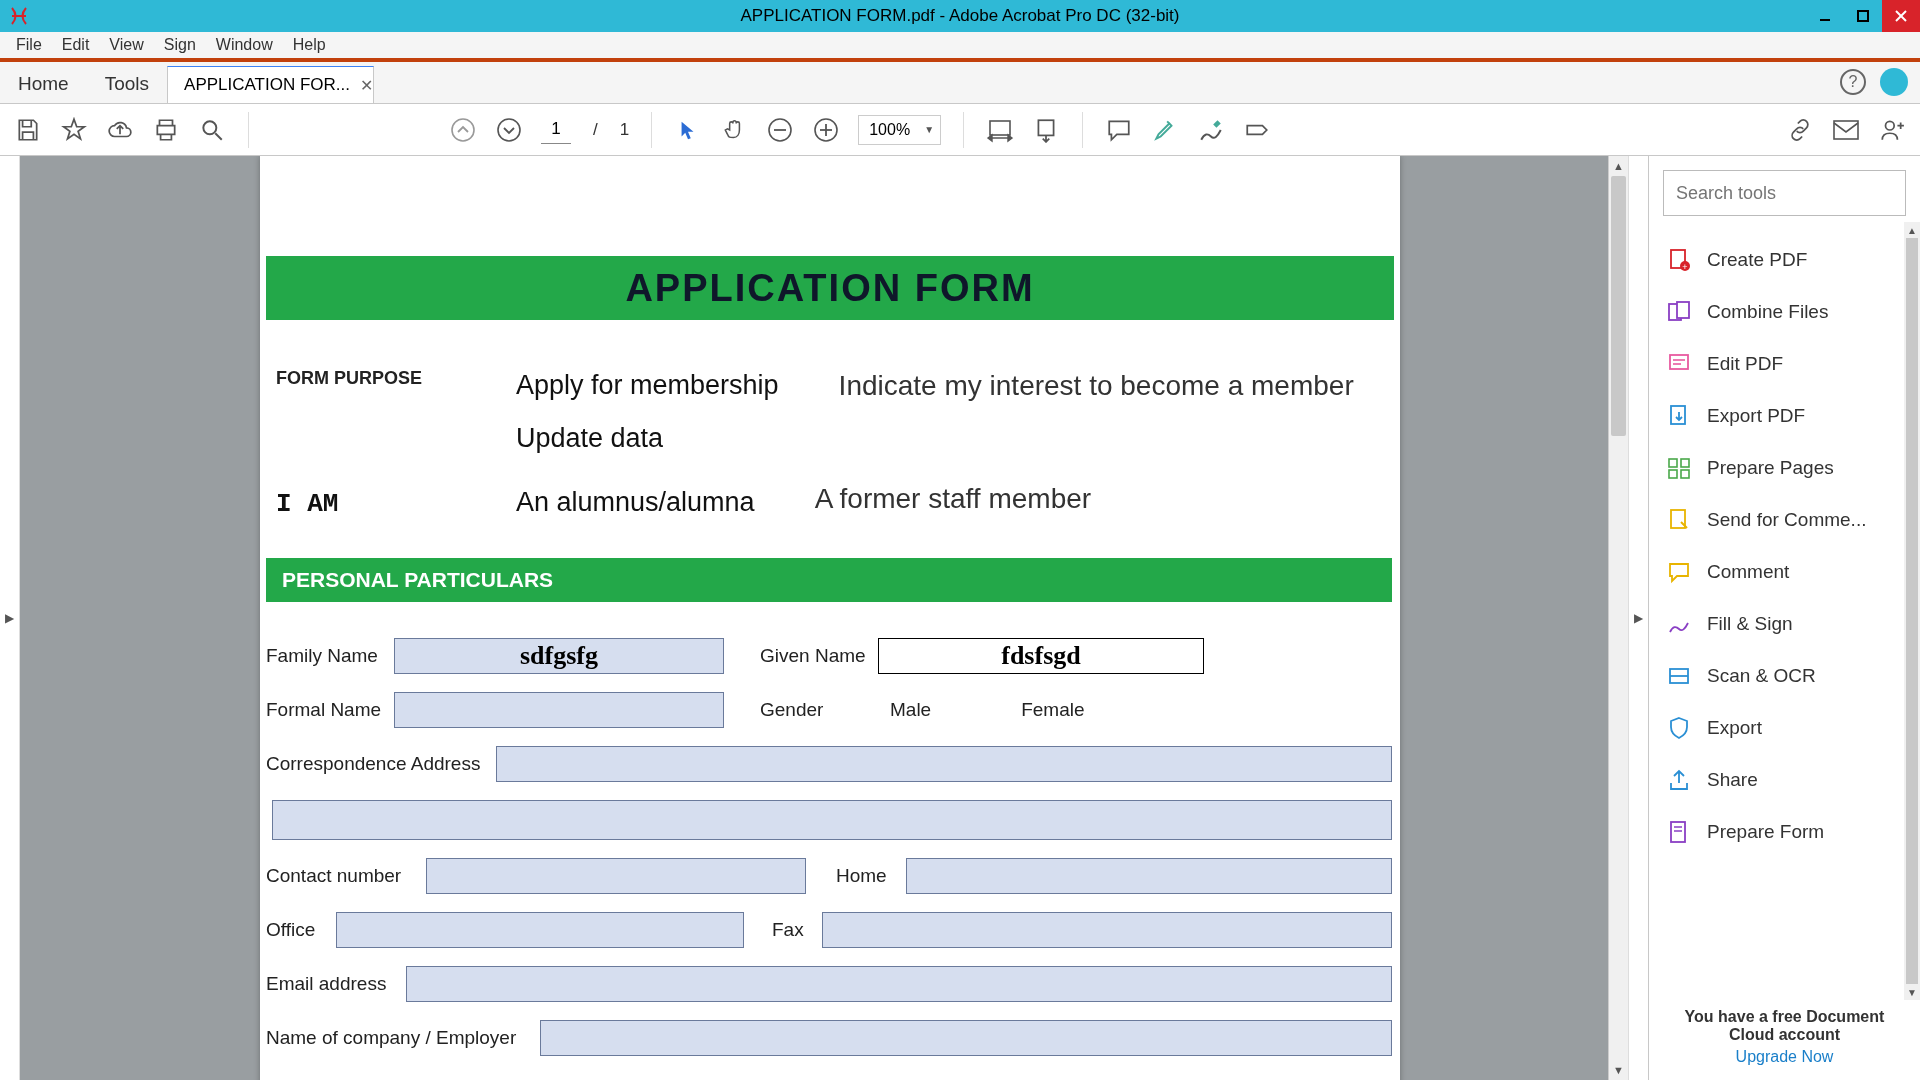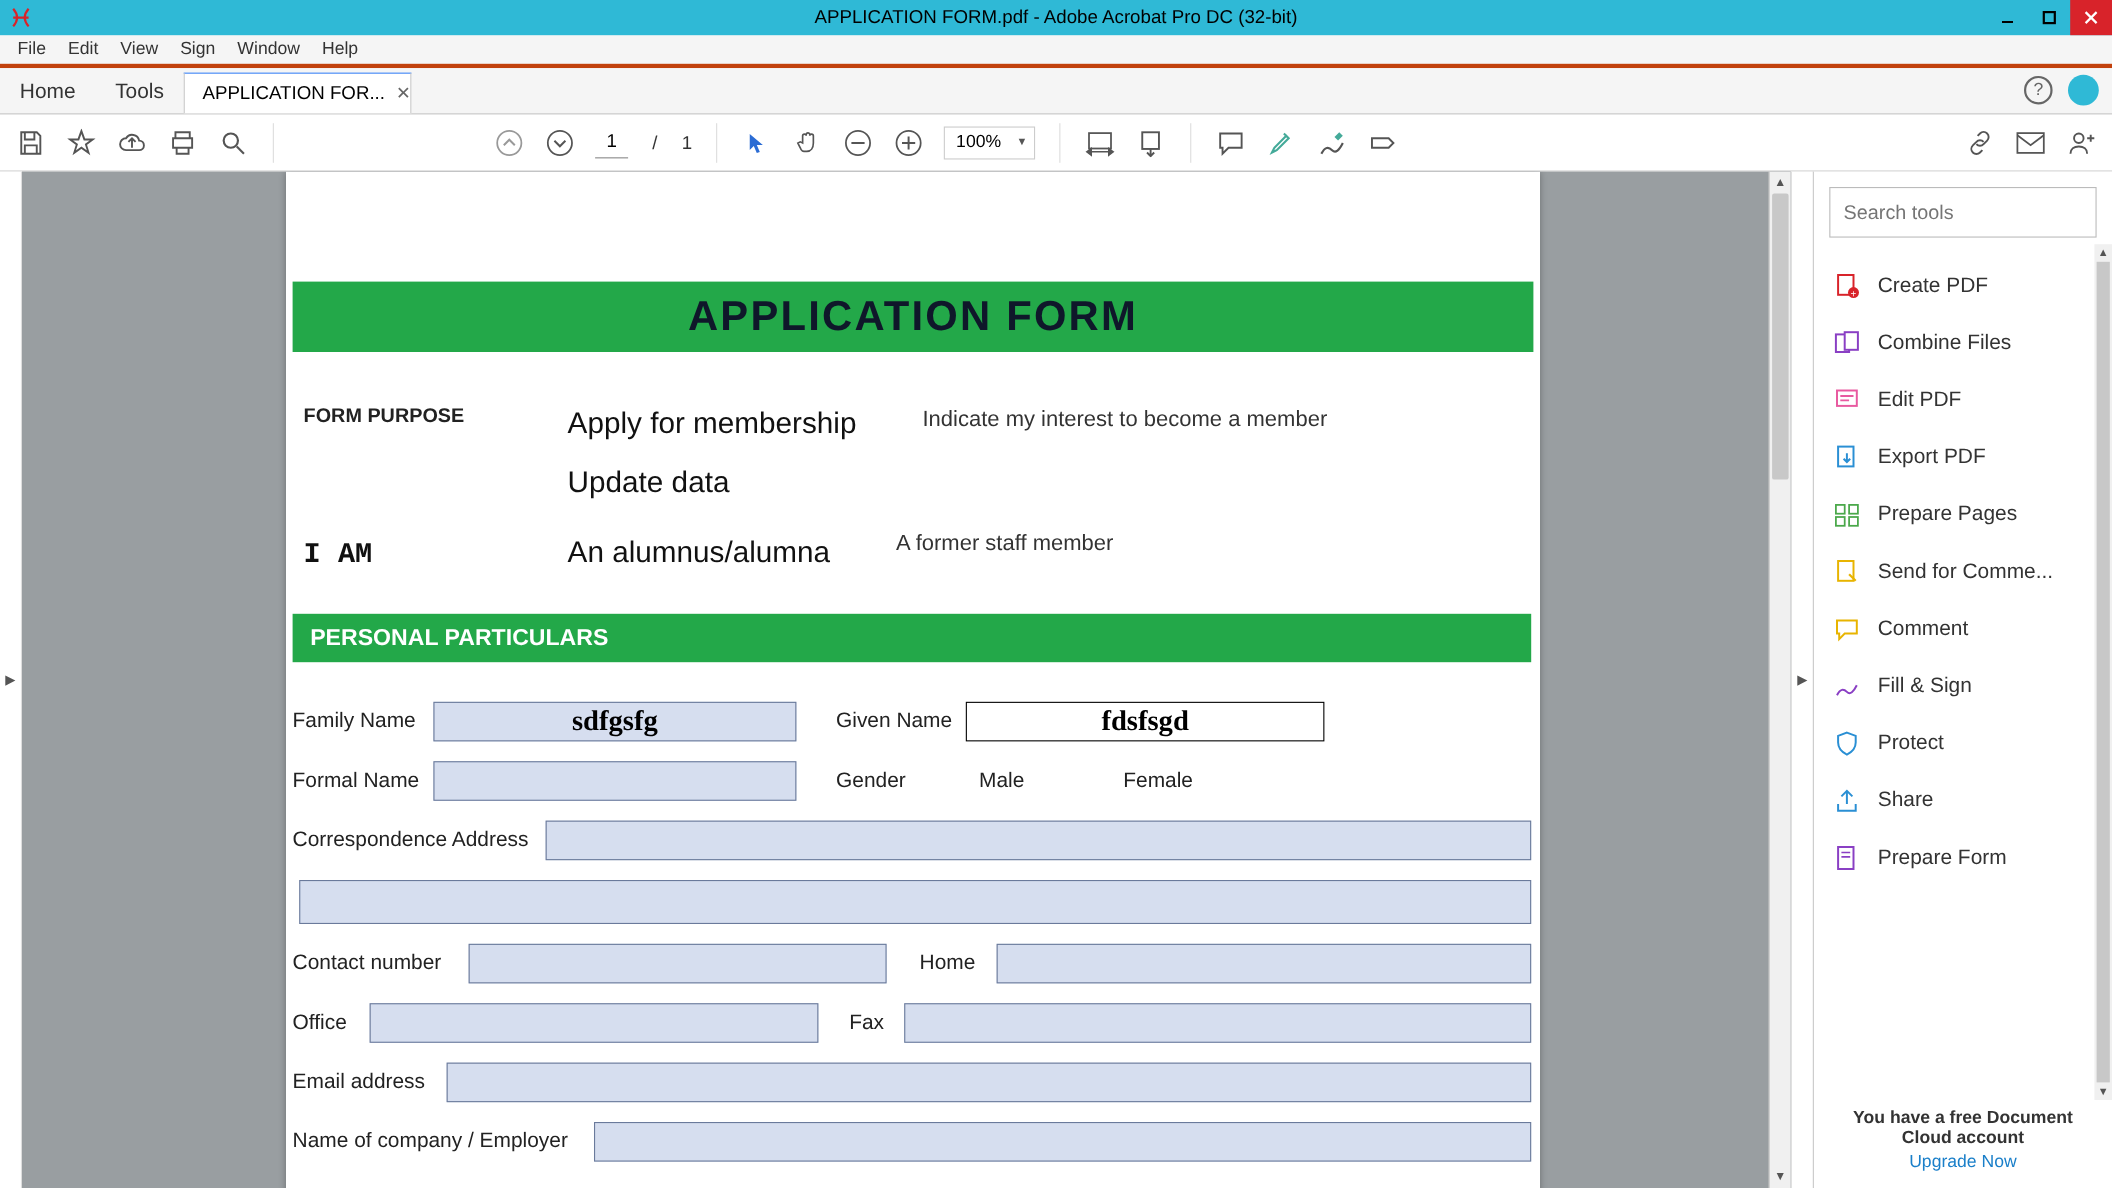--- a/index.html
+++ b/index.html
@@ -45,21 +45,21 @@
 .page { position: absolute; left: 240px; top: 0; width: 1140px; background: #fff; min-height: 1000px; box-shadow: 0 0 6px rgba(0,0,0,0.3); padding: 100px 0 40px 0; }
 .scrollbar-v { position: absolute; right: 0; top: 0; width: 20px; height: 100%; background: #f0f0f0; border-left: 1px solid #ccc; }
 .scrollbar-v .arrow { height: 20px; display: flex; align-items: center; justify-content: center; font-size: 11px; color: #555; }
 .scrollbar-v .thumb { position: absolute; left: 2px; right: 2px; top: 20px; height: 260px; background: #c8c8c8; border-radius: 2px; }
 
 
 .form-banner { margin: 0 6px 40px 6px; height: 64px; background: #23a849; display: flex; align-items: center; justify-content: center; color: #0f172a; font-size: 38px; font-weight: 600; letter-spacing: 2px; }
 .purpose-row { display: flex; padding: 0 16px; gap: 60px; align-items: flex-start; margin-bottom: 12px; }
 .purpose-lbl { font-weight: 700; font-size: 18px; color: #222; width: 180px; padding-top: 8px; }
 .purpose-opt-big { font-size: 27px; color: #111; line-height: 1.9; }
-.purpose-opt-small { font-size: 20px; color: #333; padding-top: 10px; }
+.purpose-opt-small { font-size: 28px; color: #333; padding-top: 10px; }
 .iam-row { display: flex; padding: 0 16px; gap: 60px; align-items: flex-start; margin-bottom: 30px; }
 .iam-lbl { font-weight: 800; font-size: 26px; color: #111; width: 180px; padding-top: 12px; font-family: Liberation Mono, monospace; }
 .section-bar { margin: 0 8px 36px 6px; background: #23a849; color: #fff; font-size: 21px; font-weight: 700; padding: 10px 16px; }
 .field-row { display: flex; align-items: center; padding: 0 8px 0 6px; margin-bottom: 18px; gap: 10px; }
 .fld-lbl { font-size: 19px; color: #222; }
 .fillable { background: #d6deef; border: 1px solid #6a7a9b; height: 36px; font-size: 26px; font-weight: 700; text-align: center; font-family: "Times New Roman", serif; }
 .fillable.active-focus { background: #fff; border: 1px solid #000; }
 .gender-lbls { font-size: 19px; color: #222; }
 
 .mid-gutter { width: 20px; background: #fff; border-left: 1px solid #ddd; display: flex; align-items: center; justify-content: center; }
@@ -419,24 +419,33 @@
           <span class="ti-icon">
             <svg width="24" height="24">
               <path d="M3 20c3-6 6-6 9-3s6 0 9-6" stroke="#8a3fc4" stroke-width="1.8" fill="none"></path>
             </svg>
           </span>
           <span>Fill &amp; Sign</span>
         </div>
       <div class="tool-item">
           <span class="ti-icon">
             <svg width="24" height="24">
+              <rect x="3" y="5" width="18" height="14" stroke="#2a8fd4" stroke-width="1.8" fill="none"></rect>
+              <line x1="3" y1="12" x2="21" y2="12" stroke="#2a8fd4" stroke-width="1.8"></line>
+            </svg>
+          </span>
+          <span>Scan &amp; OCR</span>
+        </div>
+      <div class="tool-item">
+          <span class="ti-icon">
+            <svg width="24" height="24">
               <path d="M12 2l8 3v6c0 6-4 9-8 11-4-2-8-5-8-11V5z" stroke="#2a8fd4" stroke-width="1.8" fill="none"></path>
             </svg>
           </span>
-          <span>Protect</span>
+          <span>Export</span>
         </div>
       <div class="tool-item">
           <span class="ti-icon">
             <svg width="24" height="24">
               <path d="M12 3v12 M7 8l5-5 5 5 M4 15v6h16v-6" stroke="#2a8fd4" stroke-width="1.8" fill="none"></path>
             </svg>
           </span>
           <span>Share</span>
         </div>
       <div class="tool-item">

